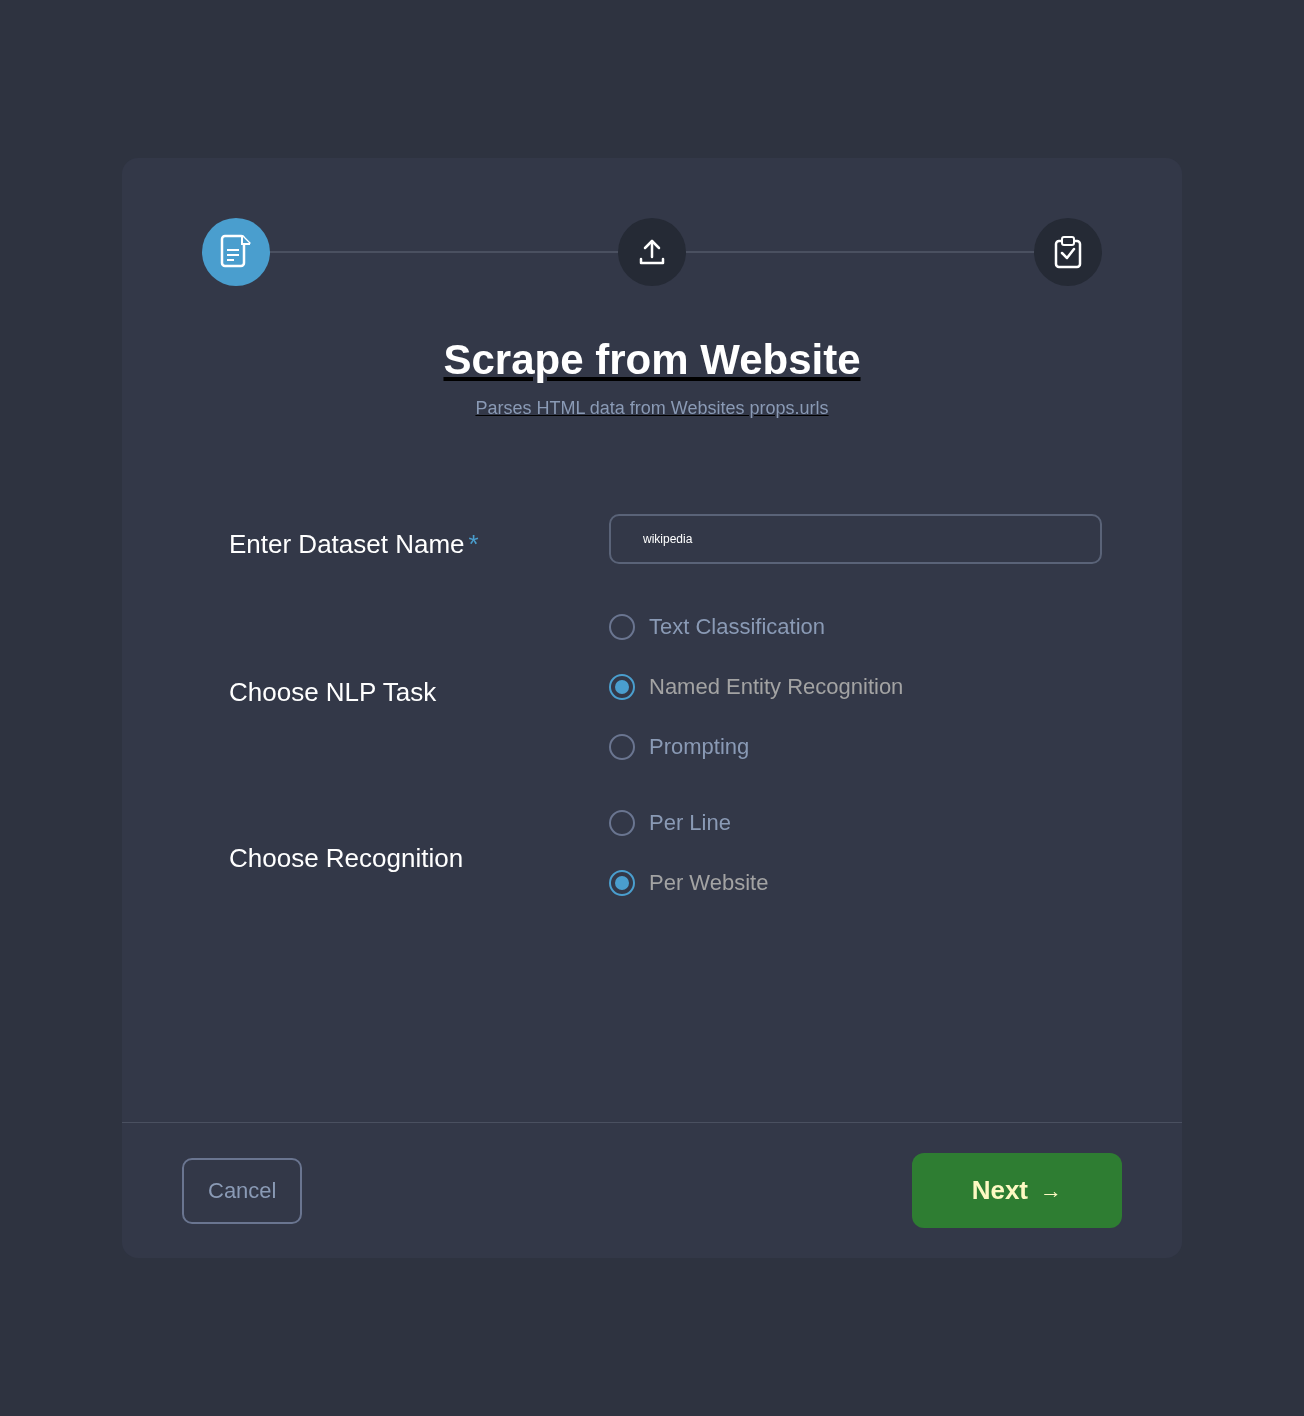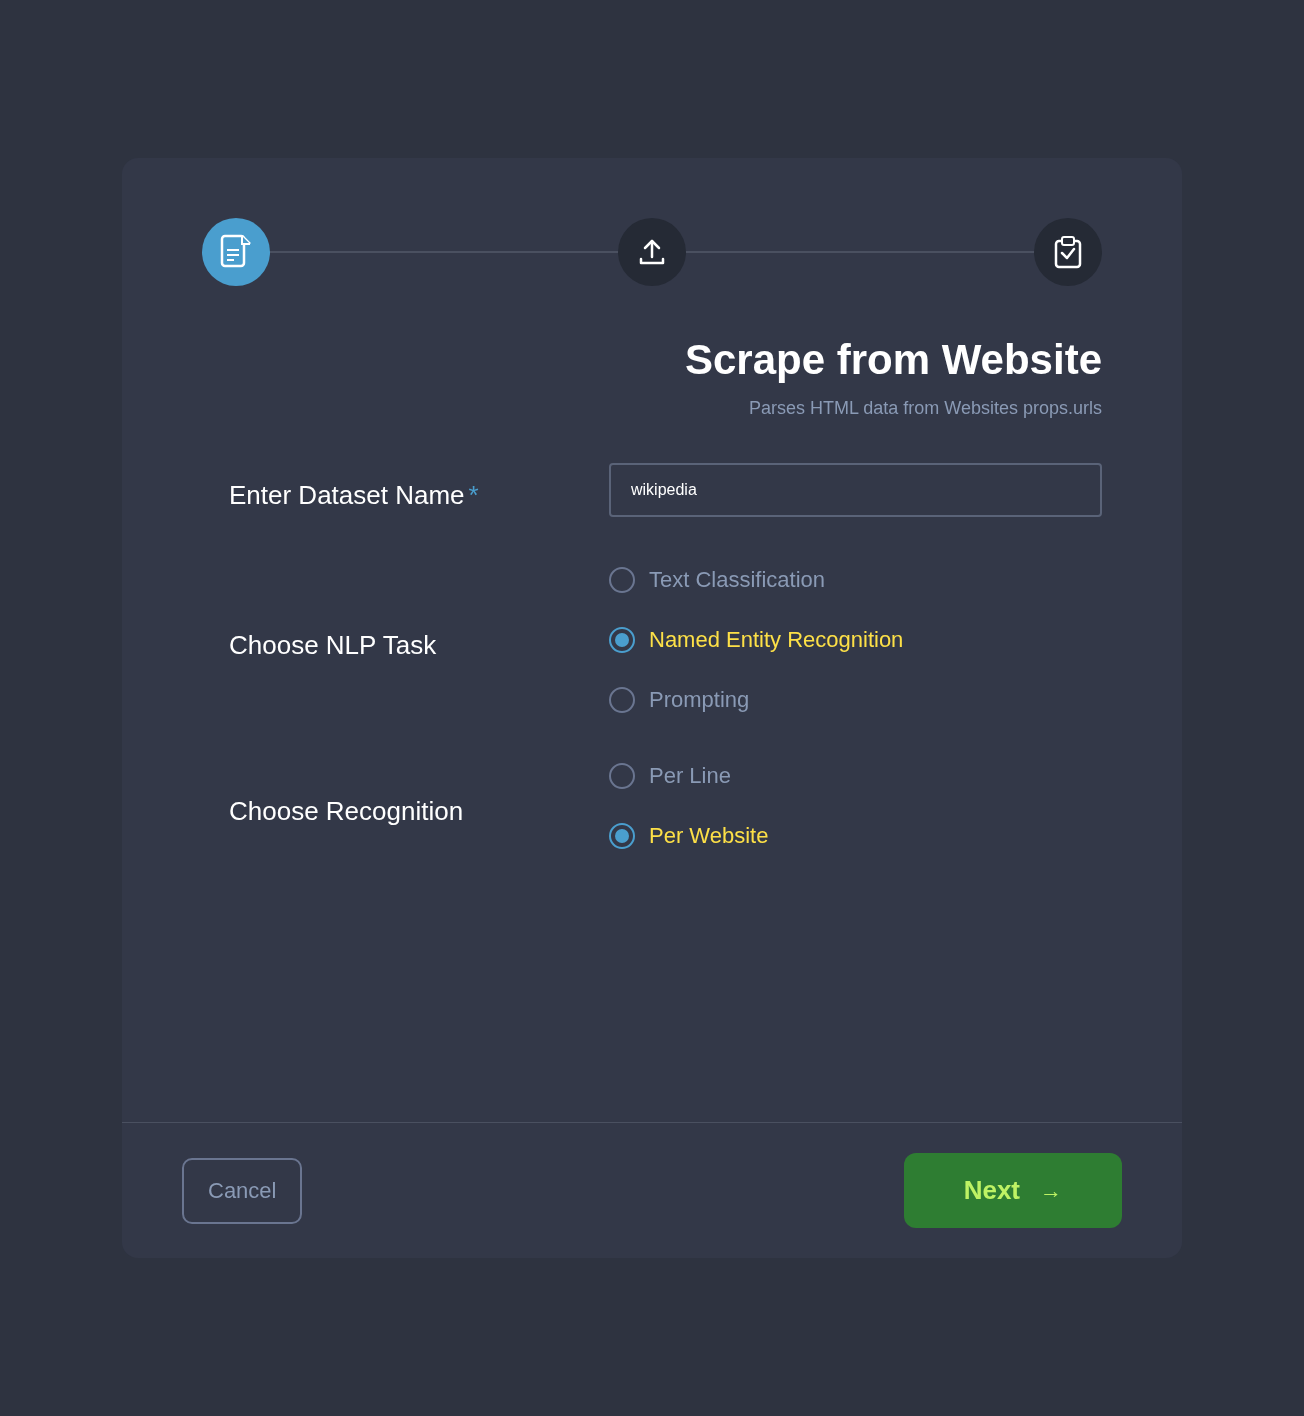--- a/index.html
+++ b/index.html
@@ -69,22 +69,23 @@
     .step-circle.inactive {
       background: #252a35;
     }
 
     .step-spacer {
       flex: 1;
     }
 
     
     .title-section {
-      text-align: right;
-      margin-bottom: 44px;
+      text-align: center;
+      margin-bottom: 95px;
+      text-decoration: underline;
     }
 
     .page-title {
       font-size: 42px;
       font-weight: 700;
       color: #ffffff;
       margin-bottom: 14px;
     }
 
     .page-subtitle {
@@ -116,23 +117,23 @@
 
     .form-control-area {
       flex: 1;
       display: flex;
       flex-direction: column;
     }
 
     .text-input {
       background: transparent;
       border: 2px solid #5a6378;
-      border-radius: 4px;
-      padding: 16px 20px;
-      font-size: 16px;
+      border-radius: 10px;
+      padding: 16px 32px;
+      font-size: 12px;
       color: #ffffff;
       outline: none;
       width: 100%;
     }
 
     
     .radio-group {
       display: flex;
       flex-direction: column;
       gap: 34px;
@@ -167,21 +168,21 @@
       border-radius: 50%;
       background: #4a9ece;
     }
 
     .radio-label {
       font-size: 22px;
       color: #8a9ab5;
     }
 
     .radio-label.selected {
-      color: #fde047;
+      color: #a3a3a3;
     }
 
     
     .divider {
       height: 1px;
       background: #4a5060;
       margin: 0 0 0 0;
     }
 
     
@@ -198,29 +199,29 @@
       color: #8a9ab5;
       border-radius: 10px;
       padding: 18px 24px;
       font-size: 22px;
       cursor: pointer;
     }
 
     .btn-next {
       background: #2e7d32;
       border: none;
-      color: #bef264;
+      color: #fef9c3;
       border-radius: 12px;
       padding: 22px 60px;
       font-size: 26px;
       font-weight: 600;
       cursor: pointer;
       display: flex;
       align-items: center;
-      gap: 20px;
+      gap: 12px;
     }
 
     .arrow-icon {
       font-size: 22px;
     }
   </style>
 </head>
 <body>
 
 <div class="modal">

